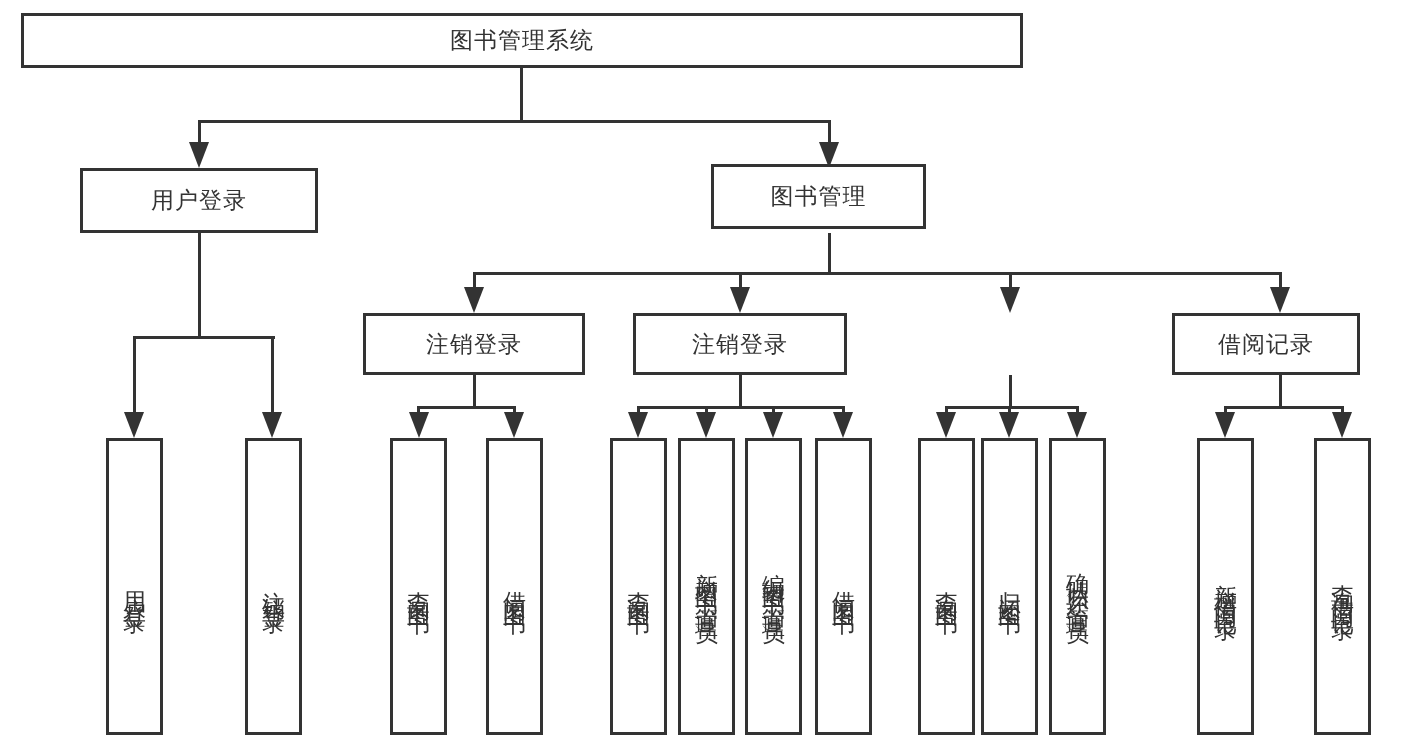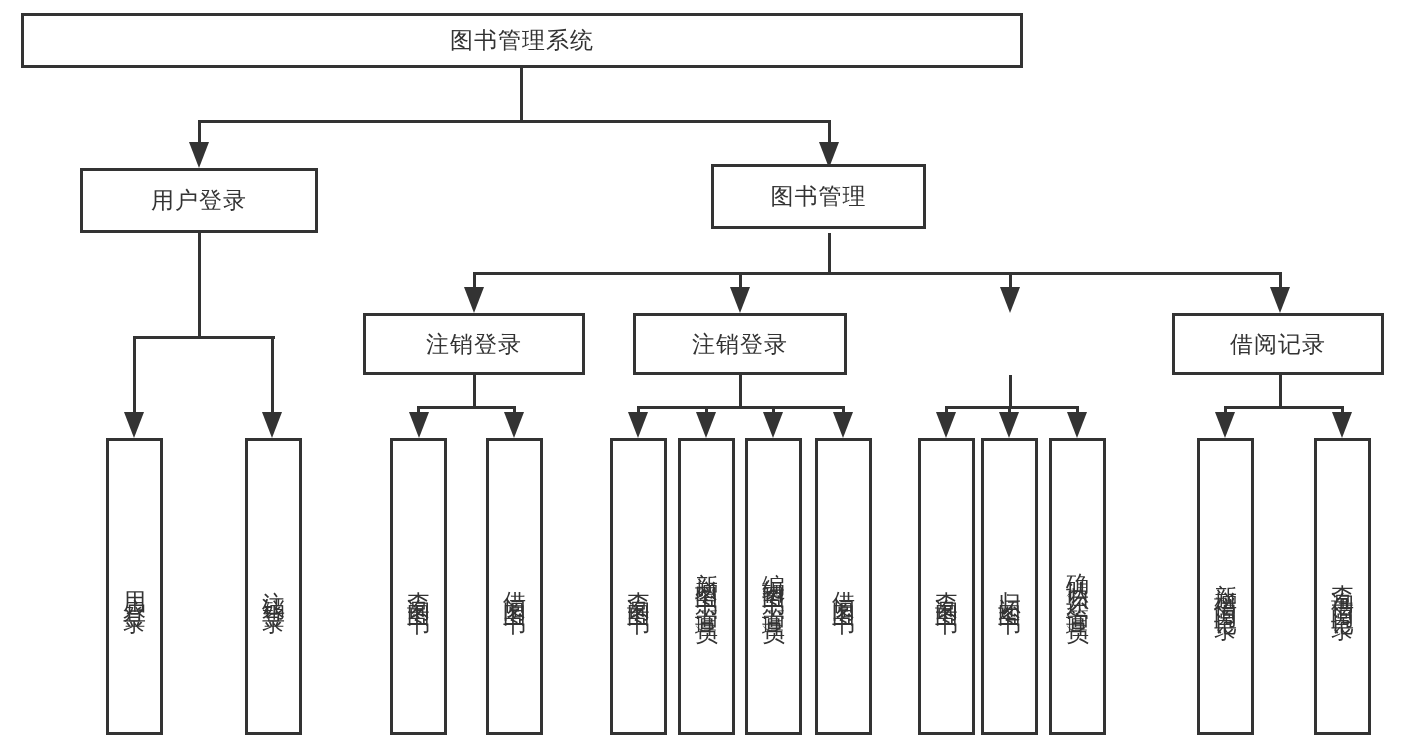--- a/index.html
+++ b/index.html
@@ -97,21 +97,21 @@
   <div class="vline" style="left:1341px;top:406px;height:8px"></div>
   <div class="arrow" style="left:1332px;top:412px"></div>
 
   <div class="box" style="left:21px;top:13px;width:1002px;height:55px">图书管理系统</div>
 
   <div class="box" style="left:80px;top:168px;width:238px;height:65px">用户登录</div>
   <div class="box" style="left:711px;top:164px;width:215px;height:65px">图书管理</div>
 
   <div class="box" style="left:363px;top:313px;width:222px;height:62px">注销登录</div>
   <div class="box" style="left:633px;top:313px;width:214px;height:62px">注销登录</div>
-  <div class="box" style="left:1172px;top:313px;width:212px;height:62px">借阅记录</div>
+  <div class="box" style="left:1172px;top:313px;width:188px;height:62px">借阅记录</div>
 
   <div class="box vbox" style="left:106px;top:438px;width:57px;height:297px">
     <span>用户登录</span>
   </div>
   <div class="box vbox" style="left:245px;top:438px;width:57px;height:297px">
     <span>注销登录</span>
   </div>
 
   <div class="box vbox" style="left:390px;top:438px;width:57px;height:297px">
     <span>查询图书</span>

